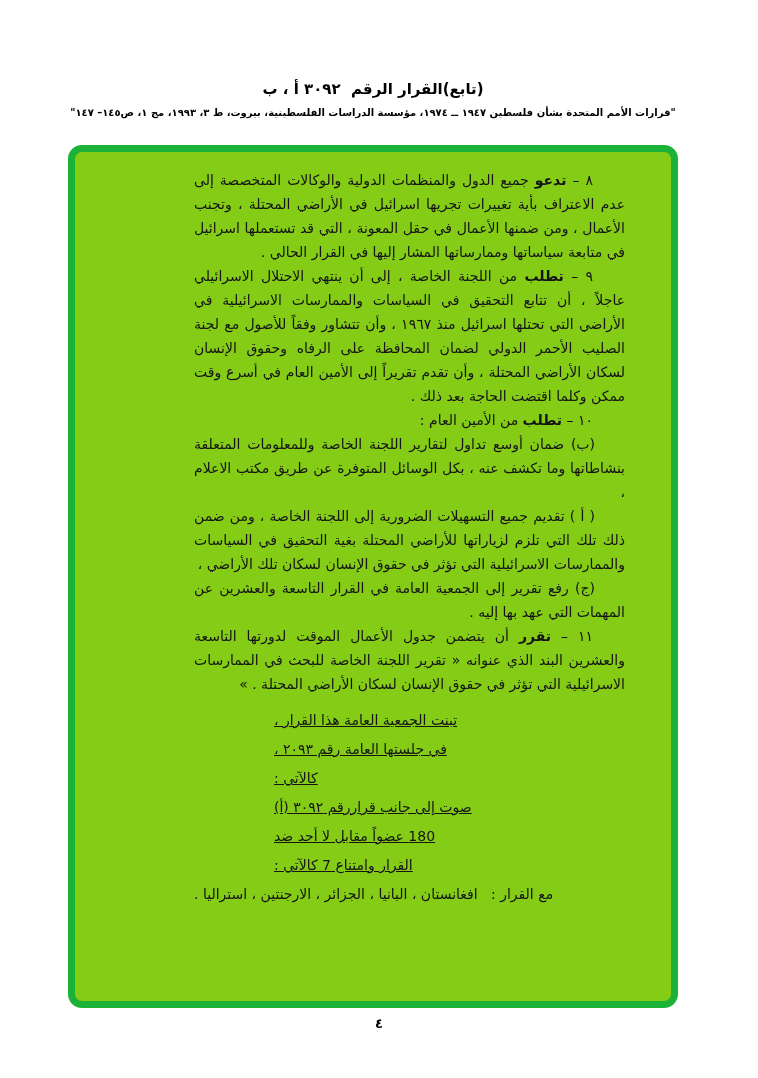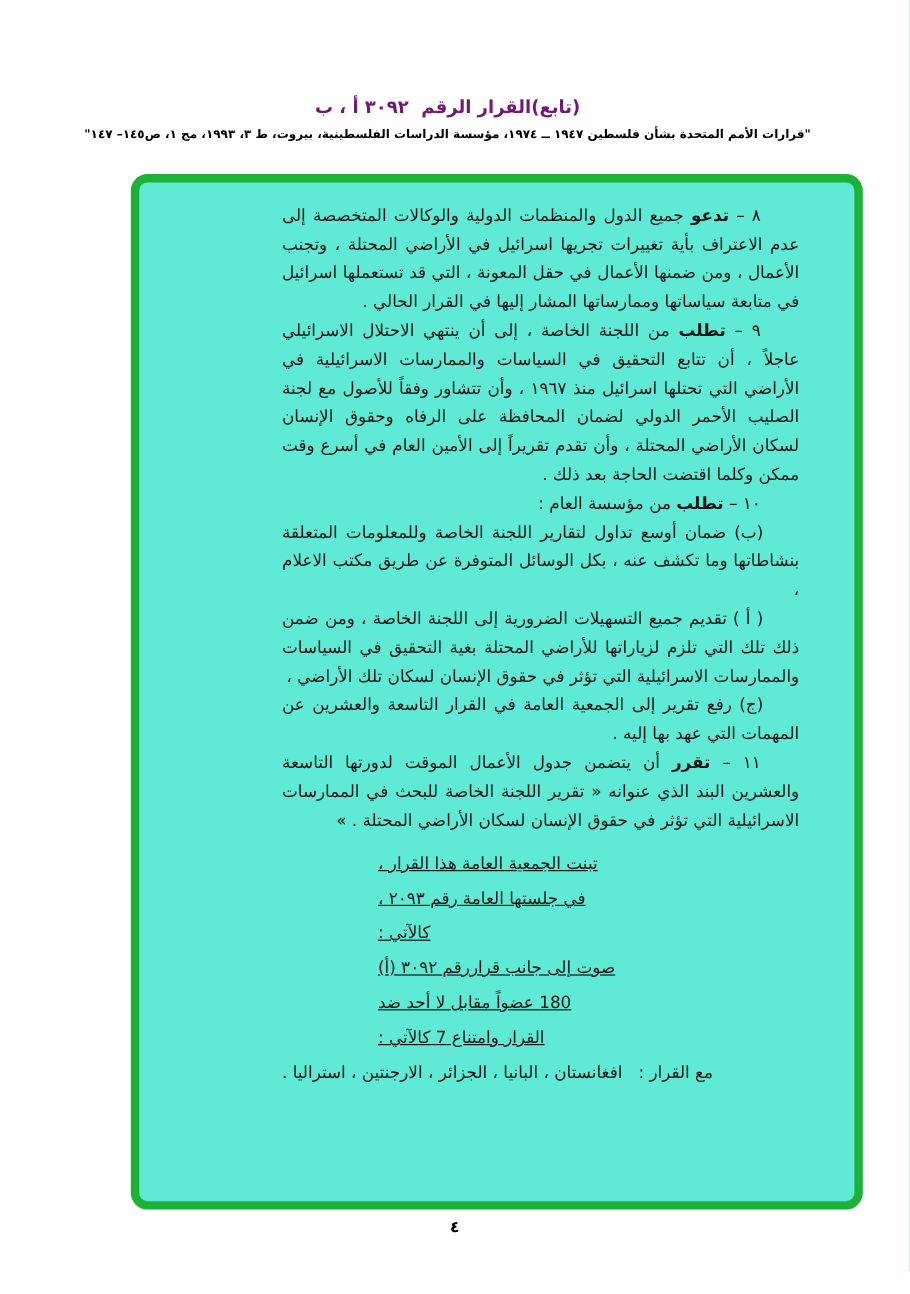--- a/index.html
+++ b/index.html
@@ -13,39 +13,38 @@
   }
   .header{
     position:absolute;
     top:80px;left:68px;width:610px;
     direction:rtl;
     text-align:center;
   }
   .title-line{
     font-size:15px;
     font-weight:bold;
-    color:#701a75;
+    color:#000000;
     letter-spacing:.3px;
   }
   .source-line{
     margin-top:9px;
     font-size:10px;
     font-weight:bold;
     color:#000;
     white-space:nowrap;
   }
   .green-frame{
     position:absolute;
     top:145px;left:68px;
     width:610px;height:863px;
     box-sizing:border-box;
     border:7px solid #1cb237;
     border-radius:14px;
-    background:#5eead4;
-    margin-left:41px;
+    background:#84cc16;
   }
   .content{
     box-sizing:border-box;
     width:100%;height:100%;
     padding:16px 46px 0 119px; 
     direction:rtl;
     text-align:justify;
     font-size:14px;
     line-height:24px;
   }
@@ -94,21 +93,21 @@
   <div class="source-line">"قرارات الأمم المتحدة بشأن فلسطين ١٩٤٧ ــ ١٩٧٤، مؤسسة الدراسات الفلسطينية، بيروت، ط ٣، ١٩٩٣، مج ١، ص١٤٥– ١٤٧"</div>
 </div>
 
 <div class="green-frame">
   <div class="content">
 
     <p class="para"><span class="num">٨ –</span> <span class="verb">تدعو</span> <span>جميع الدول والمنظمات الدولية والوكالات المتخصصة إلى عدم الاعتراف بأية تغييرات تجريها اسرائيل في الأراضي المحتلة ، وتجنب الأعمال ، ومن ضمنها الأعمال في حقل المعونة ، التي قد تستعملها اسرائيل في متابعة سياساتها وممارساتها المشار إليها في القرار الحالي .</span></p>
 
     <p class="para"><span class="num">٩ –</span> <span class="verb">تطلب</span> <span>من اللجنة الخاصة ، إلى أن ينتهي الاحتلال الاسرائيلي عاجلاً ، أن تتابع التحقيق في السياسات والممارسات الاسرائيلية في الأراضي التي تحتلها اسرائيل منذ ١٩٦٧ ، وأن تتشاور وفقاً للأصول مع لجنة الصليب الأحمر الدولي لضمان المحافظة على الرفاه وحقوق الإنسان لسكان الأراضي المحتلة ، وأن تقدم تقريراً إلى الأمين العام في أسرع وقت ممكن وكلما اقتضت الحاجة بعد ذلك .</span></p>
 
-    <p class="para"><span class="num">١٠ –</span> <span class="verb">تطلب</span> <span>من مؤسسة العام :</span></p>
+    <p class="para"><span class="num">١٠ –</span> <span class="verb">تطلب</span> <span>من الأمين العام :</span></p>
 
     <p class="subitem"><span>(ب)</span> <span>ضمان أوسع تداول لتقارير اللجنة الخاصة وللمعلومات المتعلقة بنشاطاتها وما تكشف عنه ، بكل الوسائل المتوفرة عن طريق مكتب الاعلام ،</span></p>
 
     <p class="subitem"><span>( أ )</span> <span>تقديم جميع التسهيلات الضرورية إلى اللجنة الخاصة ، ومن ضمن ذلك تلك التي تلزم لزياراتها للأراضي المحتلة بغية التحقيق في السياسات والممارسات الاسرائيلية التي تؤثر في حقوق الإنسان لسكان تلك الأراضي ،</span></p>
 
     <p class="subitem"><span>(ج)</span> <span>رفع تقرير إلى الجمعية العامة في القرار التاسعة والعشرين عن المهمات التي عهد بها إليه .</span></p>
 
     <p class="para"><span class="num">١١ –</span> <span class="verb">تقرر</span> <span>أن يتضمن جدول الأعمال الموقت لدورتها التاسعة والعشرين البند الذي عنوانه « تقرير اللجنة الخاصة للبحث في الممارسات الاسرائيلية التي تؤثر في حقوق الإنسان لسكان الأراضي المحتلة . »</span></p>
 
     <div class="adoption">

